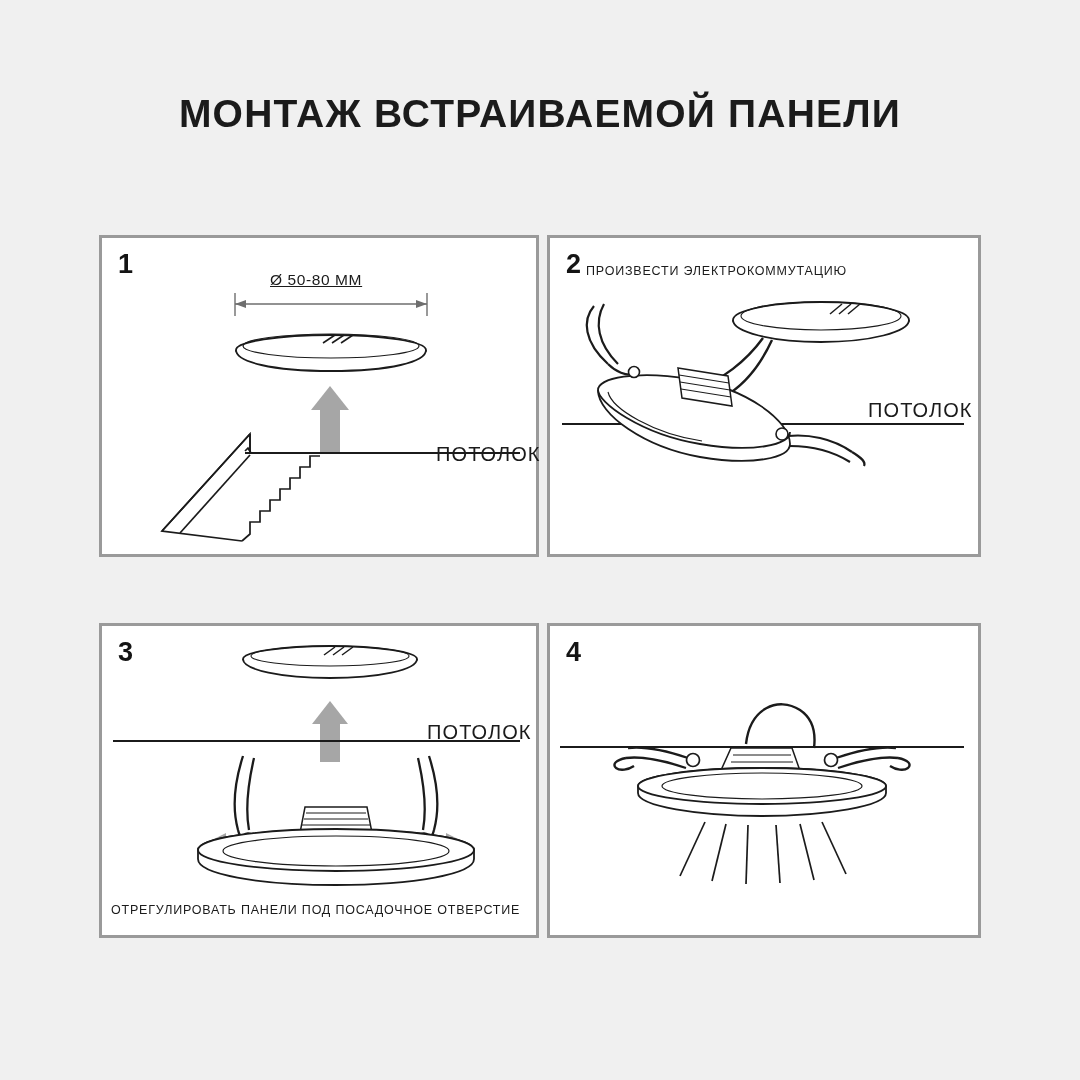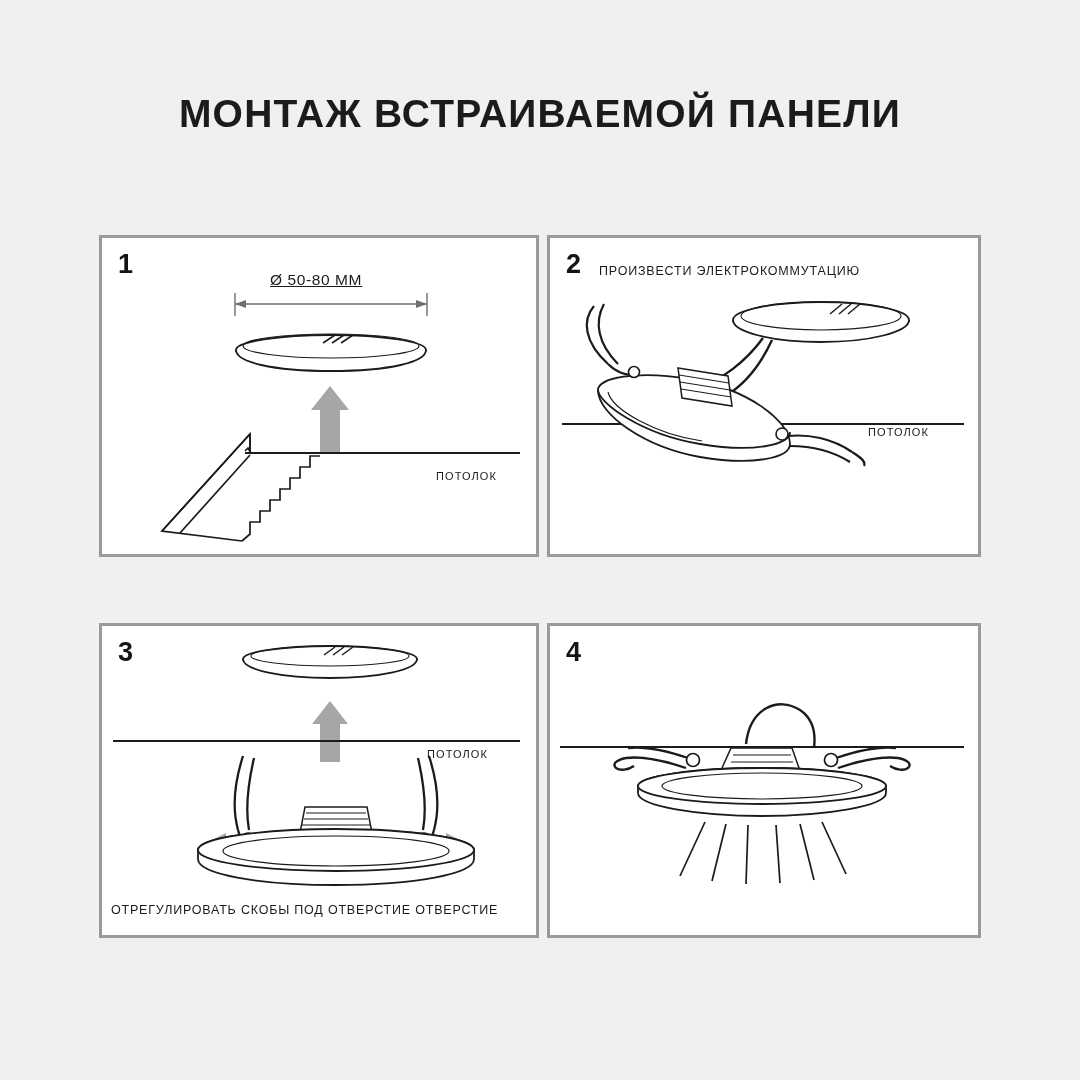--- a/index.html
+++ b/index.html
@@ -54,25 +54,24 @@
   }
   .cap {
     position: absolute;
     font-size: 12.5px;
     letter-spacing: 0.8px;
     color: #1b1b1b;
     white-space: nowrap;
   }
   .lbl {
     position: absolute;
-    font-size: 11px;
+    font-size: 20px;
     letter-spacing: 1.1px;
     color: #1b1b1b;
     white-space: nowrap;
-    margin-top: 27px;
   }
   .dim {
     position: absolute;
     font-size: 15.5px;
     letter-spacing: 0.6px;
     color: #1b1b1b;
     white-space: nowrap;
     text-decoration: underline;
   }
   svg { display: block; }
@@ -130,21 +129,21 @@
         <path d="M140,303 L60,293 L148,196 L148,215"></path>
         <path d="M148,196 L148,216"></path>
         <path d="M60,293 L148,196"></path>
         <path d="M78,295 L148,217"></path>
       </g>
     </svg>
   </div>
 
   <div class="panel" id="panel-2">
     <div class="step-num">2</div>
-    <div class="cap" style="left:49px; top:26px;">ПРОИЗВЕСТИ ЭЛЕКТРОКОММУТАЦИЮ</div>
+    <div class="cap" style="left:36px; top:26px;">ПРОИЗВЕСТИ ЭЛЕКТРОКОММУТАЦИЮ</div>
     <div class="lbl" style="left:318px; top:161px;">ПОТОЛОК</div>
 
     <svg class="panel-svg" width="428" height="316" viewBox="0 0 428 316">
 
       <line x1="12" y1="186" x2="414" y2="186" stroke="#1b1b1b" stroke-width="1.8"></line>
 
       <g fill="#ffffff" stroke="#1b1b1b" stroke-width="1.8">
         <ellipse cx="271" cy="82" rx="88" ry="18"></ellipse>
         <path d="M183,82 C183,94 222,104 271,104 C320,104 359,94 359,82" fill="#ffffff"></path>
         <ellipse cx="271" cy="78" rx="80" ry="14" fill="none" stroke-width="1.1"></ellipse>
@@ -186,21 +185,21 @@
         <path d="M240,208 C262,208 284,214 300,224"></path>
         <path d="M302,214 C312,220 316,224 314,228"></path>
       </g>
       <circle cx="232" cy="196" r="6" fill="#ffffff" stroke="#1b1b1b" stroke-width="1.6"></circle>
     </svg>
   </div>
 
   <div class="panel" id="panel-3">
     <div class="step-num">3</div>
     <div class="lbl" style="left:325px; top:95px;">ПОТОЛОК</div>
-    <div class="cap" style="left:9px; top:277px;">ОТРЕГУЛИРОВАТЬ СКОБЫ ПОД ОТВЕРСТИЕ ОТВЕРСТИЕ</div>
+    <div class="cap" style="left:9px; top:277px;">ОТРЕГУЛИРОВАТЬ ПАНЕЛИ ПОД ПОСАДОЧНОЕ ОТВЕРСТИЕ</div>
 
     <svg class="panel-svg" width="434" height="310" viewBox="0 0 434 310">
 
       <g fill="#ffffff" stroke="#1b1b1b" stroke-width="1.8">
         <ellipse cx="228" cy="33" rx="87" ry="13"></ellipse>
         <path d="M141,33 C141,44 180,52 228,52 C276,52 315,44 315,33" fill="#ffffff"></path>
         <ellipse cx="228" cy="30" rx="79" ry="10" fill="none" stroke-width="1.1"></ellipse>
       </g>
       <g stroke="#1b1b1b" stroke-width="1.5">
         <line x1="222" y1="29" x2="233" y2="21"></line>

